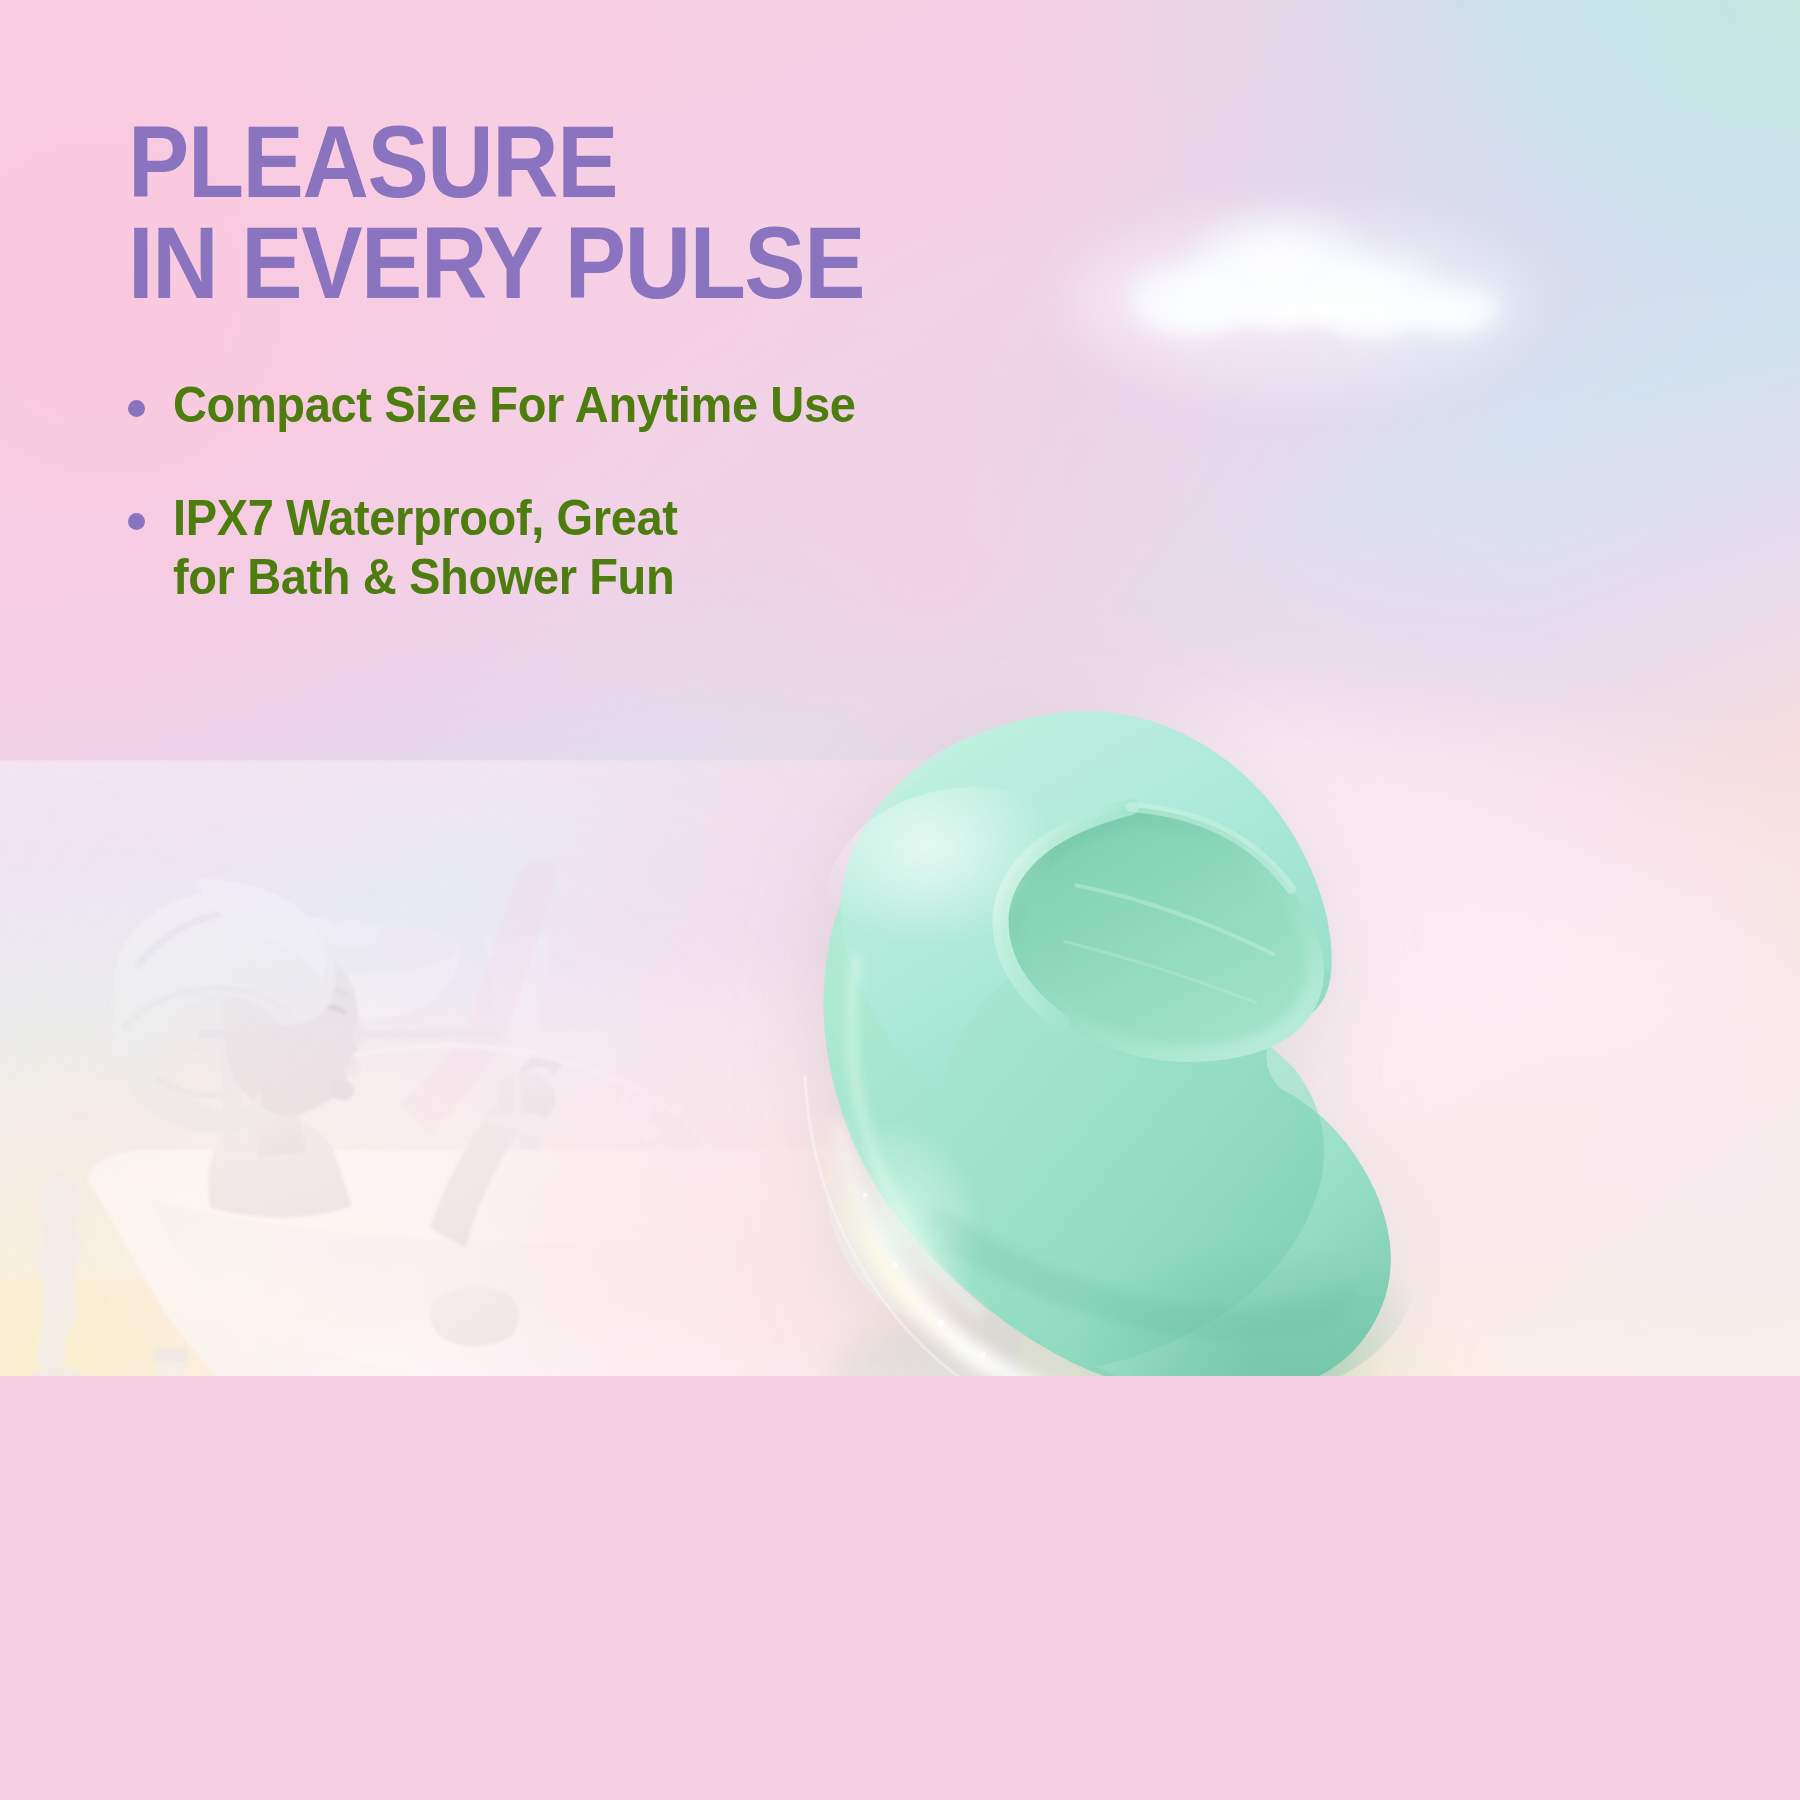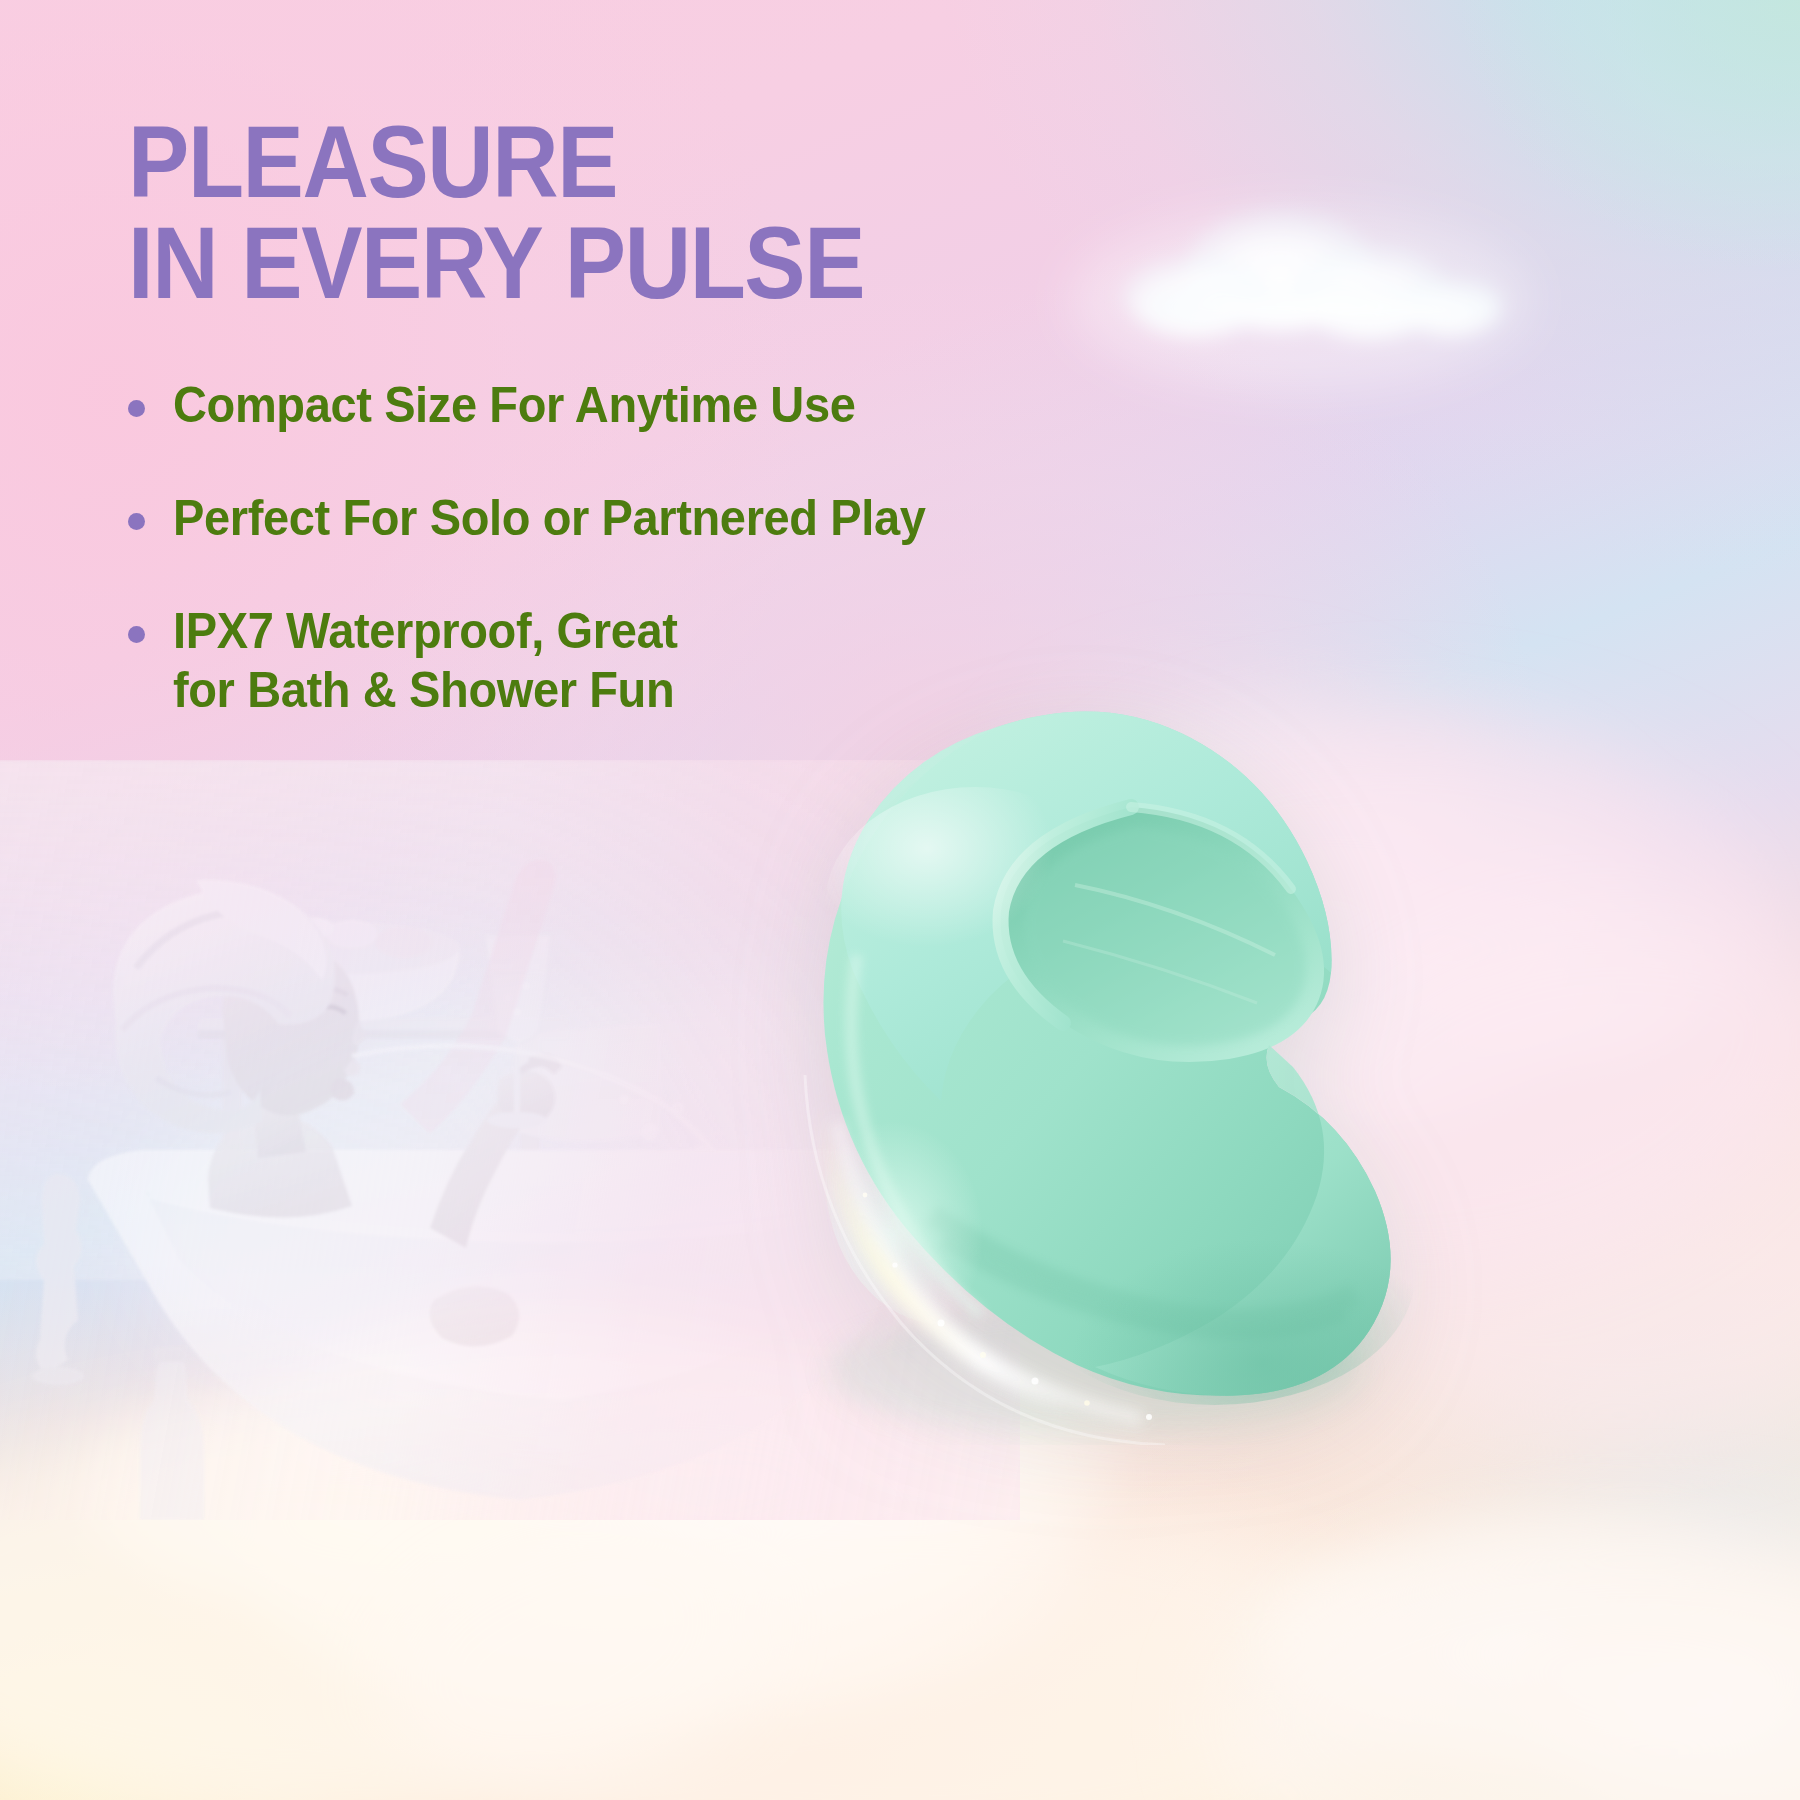--- a/index.html
+++ b/index.html
@@ -5,21 +5,21 @@
   * { margin:0; padding:0; box-sizing:border-box; }
   html, body { width:1800px; height:1800px; overflow:hidden; }
   body {
     font-family:"Liberation Sans", sans-serif;
     background:#f7cfe3;
   }
 
   #poster {
     position:relative;
     width:1800px;
-    height:1800px;
+    height:1376px;
     overflow:hidden;
     isolation:isolate;
   }
 
   
   .bg-base {
     position:absolute; inset:0;
     background:
       linear-gradient(158deg,
         #f9cee1 0%,
@@ -555,24 +555,20 @@
     <h1 class="headline">PLEASURE
 IN EVERY PULSE</h1>
 
     <ul class="bullets">
 
       <li class="bullet">
         <span class="dot"></span>
         <span class="bullet-text">Compact Size For Anytime Use</span>
       </li>
 
-      <li class="bullet">
-        <span class="dot"></span>
-        <span class="bullet-text">Perfect For Solo or Partnered Play</span>
-      </li>
 
       <li class="bullet">
         <span class="dot"></span>
         <span class="bullet-text">IPX7 Waterproof, Great
 for Bath &amp; Shower Fun</span>
       </li>
 
     </ul>
   </div>
 

